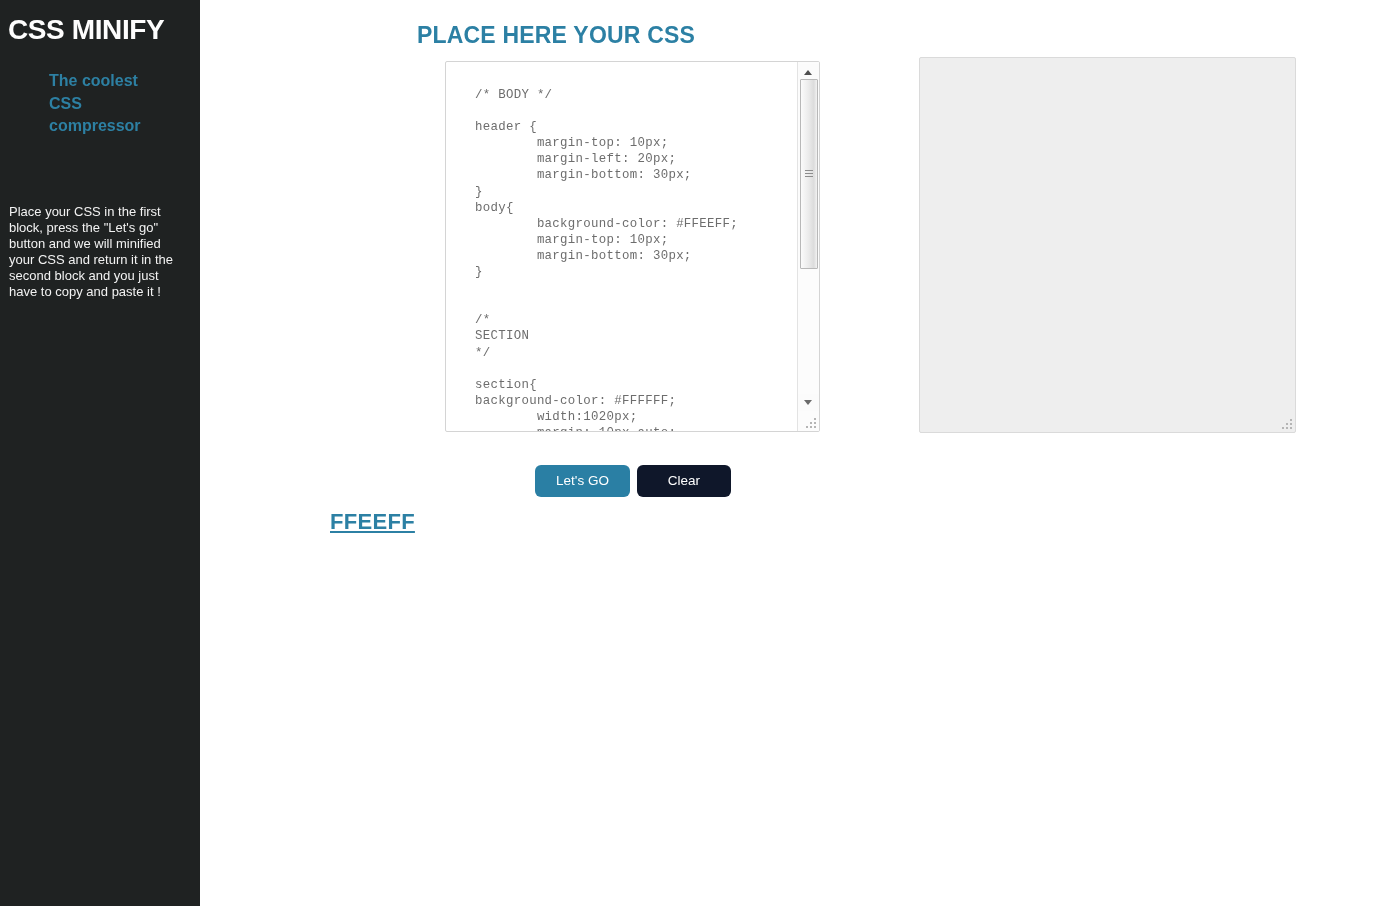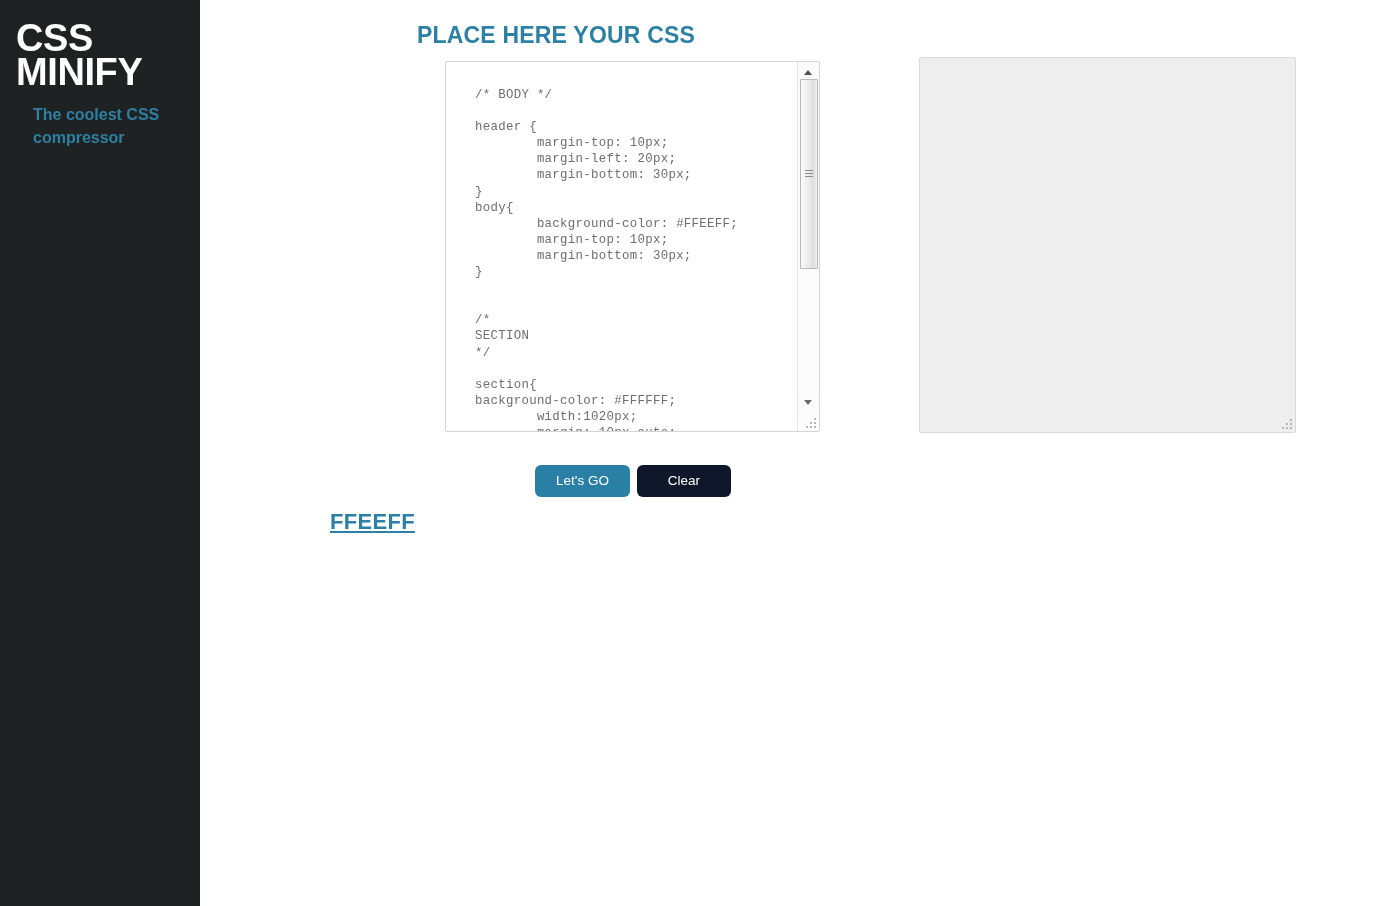--- a/index.html
+++ b/index.html
@@ -20,31 +20,31 @@
   #sidebar {
     position: absolute;
     left: 0;
     top: 0;
     width: 200px;
     height: 906px;
     background: #1f2222;
     box-sizing: border-box;
   }
   #brand-title {
-    margin: 8px;
+    margin: 0;
     padding: 13px 0 0 8px;
     color: #fdfdfd;
-    font-size: 38px;
+    font-size: 28px;
     font-weight: bold;
     letter-spacing: -0.4px;
     line-height: 34px;
     font-family: "Liberation Sans", sans-serif;
   }
   #brand-subtitle {
-    margin: 0;
+    margin: 16px;
     padding: 7px 20px 0 33px;
     color: #2d80a3;
     font-size: 16px;
     font-weight: bold;
     line-height: 22.5px;
     font-family: "Liberation Sans", sans-serif;
   }
   #sidebar-description {
     margin: 0;
     padding: 50px 14px 0 9px;
@@ -257,20 +257,21 @@
     font-family: "Liberation Sans", sans-serif;
     letter-spacing: 0.3px;
   }
 </style>
 </head>
 <body>
 
 <div id="sidebar">
   <h1 id="brand-title">CSS MINIFY</h1>
   <h2 id="brand-subtitle">The coolest CSS compressor</h2>
+  <p id="sidebar-description">Place your CSS in the first block, press the "Let's go" button and we will minified your CSS and return it in the second block and you just have to copy and paste it !</p>
 </div>
 
 <div id="main">
 
   <h2 class="panel-heading" id="heading-input">PLACE HERE YOUR CSS</h2>
 
 
   <div class="code-area" id="input-area">
     <pre id="input-code">/* BODY */
 

